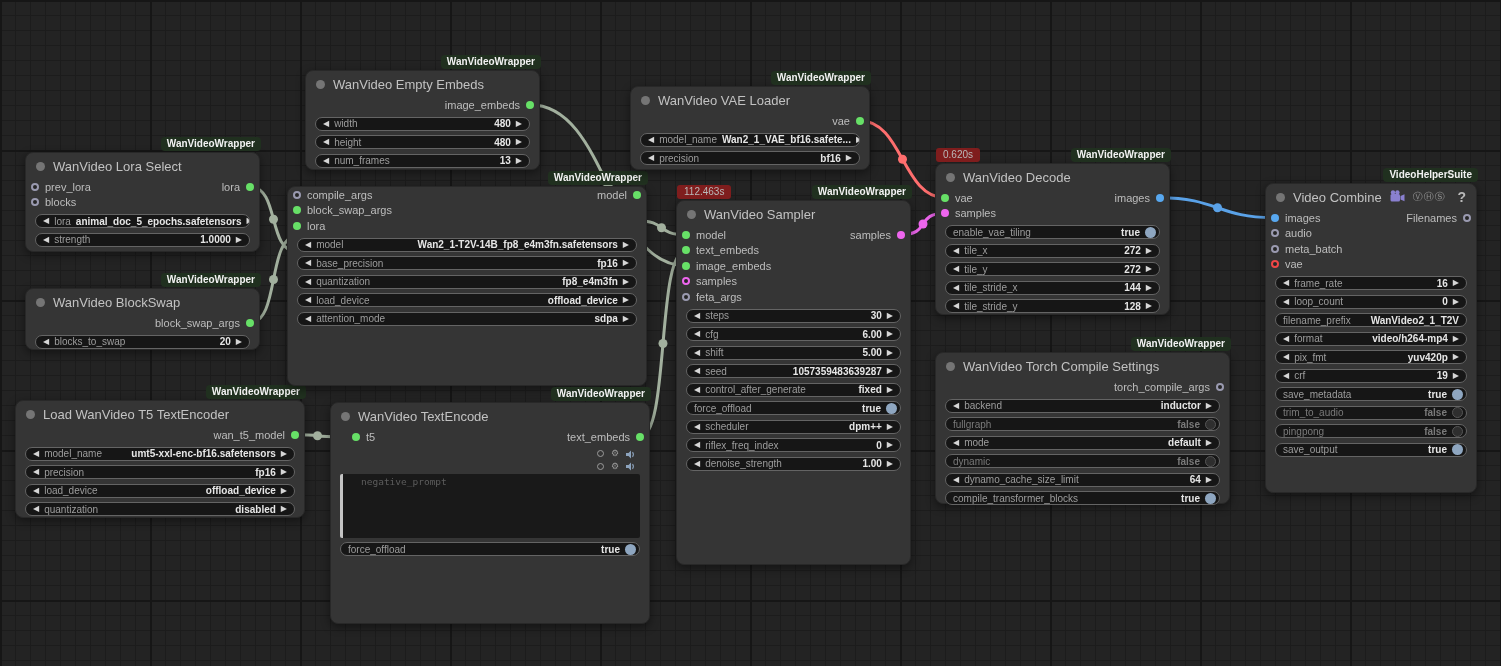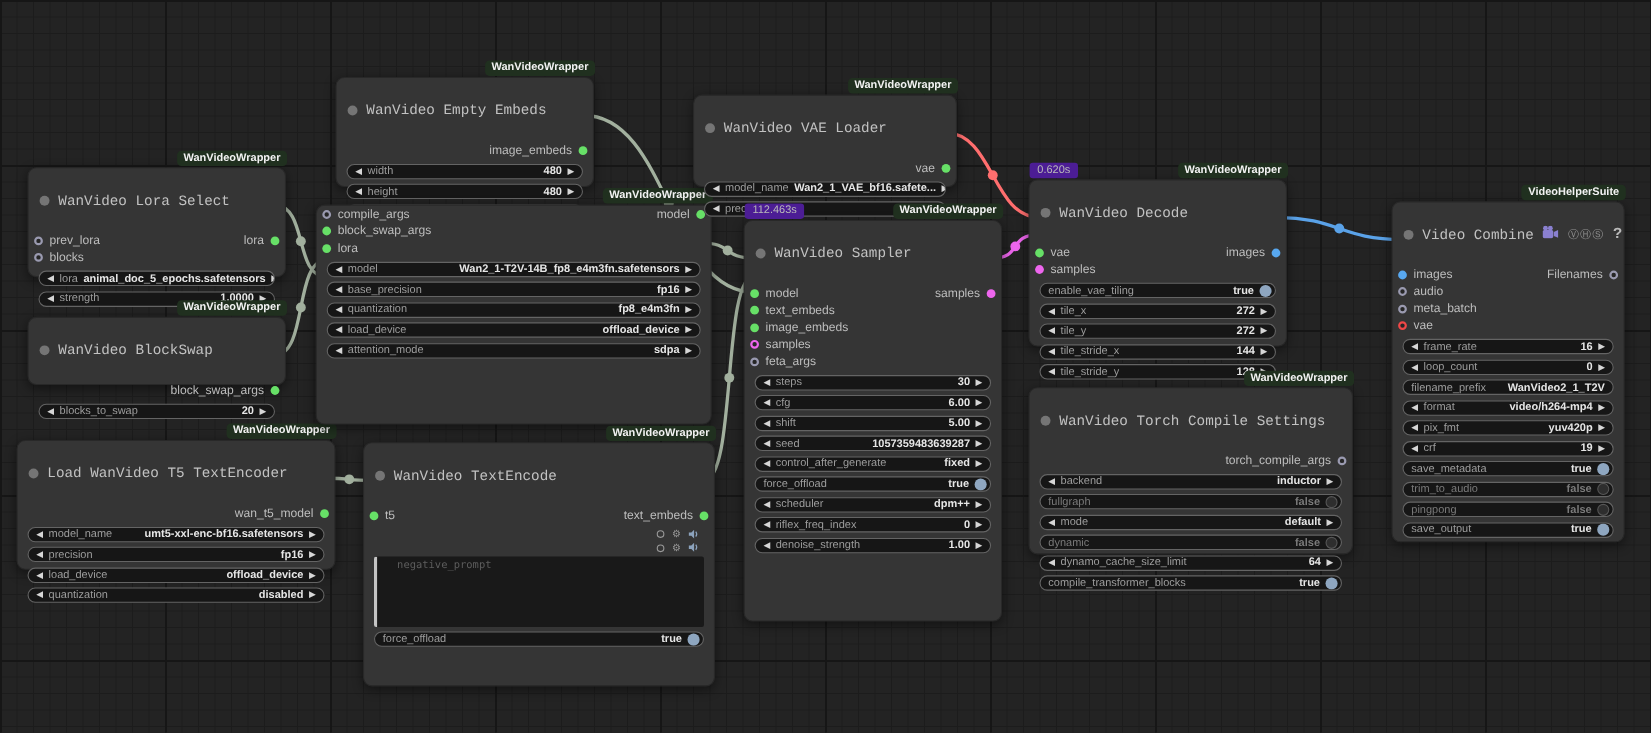--- a/index.html
+++ b/index.html
@@ -21,25 +21,25 @@
     background:#353535;border:1px solid #282828;border-radius:8px;
     box-shadow:0 3px 10px rgba(0,0,0,.45);color:#c8c8c8;
   }
   .badge{
     position:absolute;bottom:calc(100% + 2px);right:-2px;
     background:#20301f;color:#f2f2f2;font-size:10px;font-weight:bold;
     padding:1px 6px;border-radius:4px;white-space:nowrap;line-height:12px;
   }
   .timer{
     position:absolute;bottom:calc(100% + 2px);left:0;
-    background:#4c1d95;color:#b9b9b9;font-size:10px;
+    background:#7f1d1d;color:#b9b9b9;font-size:10px;
     padding:1px 7px;border-radius:3px;white-space:nowrap;line-height:12px;
   }
-  .node-title{height:26px;display:flex;align-items:center;gap:8px;padding:16px 10px;
-    font-size:13px;color:#c2c2c2;white-space:nowrap;font-family:Liberation Mono, monospace;}
+  .node-title{height:26px;display:flex;align-items:center;gap:8px;padding:0 10px;
+    font-size:13px;color:#c2c2c2;white-space:nowrap;}
   .collapse-dot{width:9px;height:9px;border-radius:50%;background:#757575;flex:none;}
   .vhs-letters{font-size:10px;color:#8f8f8f;letter-spacing:1px;}
   .help-q{margin-left:auto;font-size:14px;font-weight:bold;color:#b9b9b9;}
   .ports{position:relative;}
   .in-col .port-row{height:15.5px;display:flex;align-items:center;gap:6px;
     padding-left:5px;font-size:11px;color:#bdbdbd;}
   .out-col{position:absolute;top:0;right:0;}
   .out-col .port-row{height:15.5px;display:flex;flex-direction:row-reverse;align-items:center;
     gap:6px;padding-right:5px;font-size:11px;color:#bdbdbd;}
   .pdot{width:8px;height:8px;border-radius:50%;flex:none;box-sizing:border-box;}
@@ -285,21 +285,21 @@
           <span class="arrow">▶</span>
         </div>
       </div>
     </div>
     <div class="node" style="left: 330px; top: 402px; width: 320px; height: 222px;">
       <div class="badge">WanVideoWrapper</div>
       <div class="node-title">
         <span class="collapse-dot"></span>
         <span>WanVideo TextEncode</span>
       </div>
-      <div class="ports" style="height: 15.5px;">
+      <div class="ports" style="height: 15.5px; padding-left: 16px;">
         <div class="in-col">
           <div class="port-row">
             <span class="pdot" style="color: rgb(103, 224, 103); background: rgb(103, 224, 103);"></span>
             <span>t5</span>
           </div>
         </div>
         <div class="out-col">
           <div class="port-row">
             <span class="pdot" style="color: rgb(103, 224, 103); background: rgb(103, 224, 103);"></span>
             <span>text_embeds</span>

